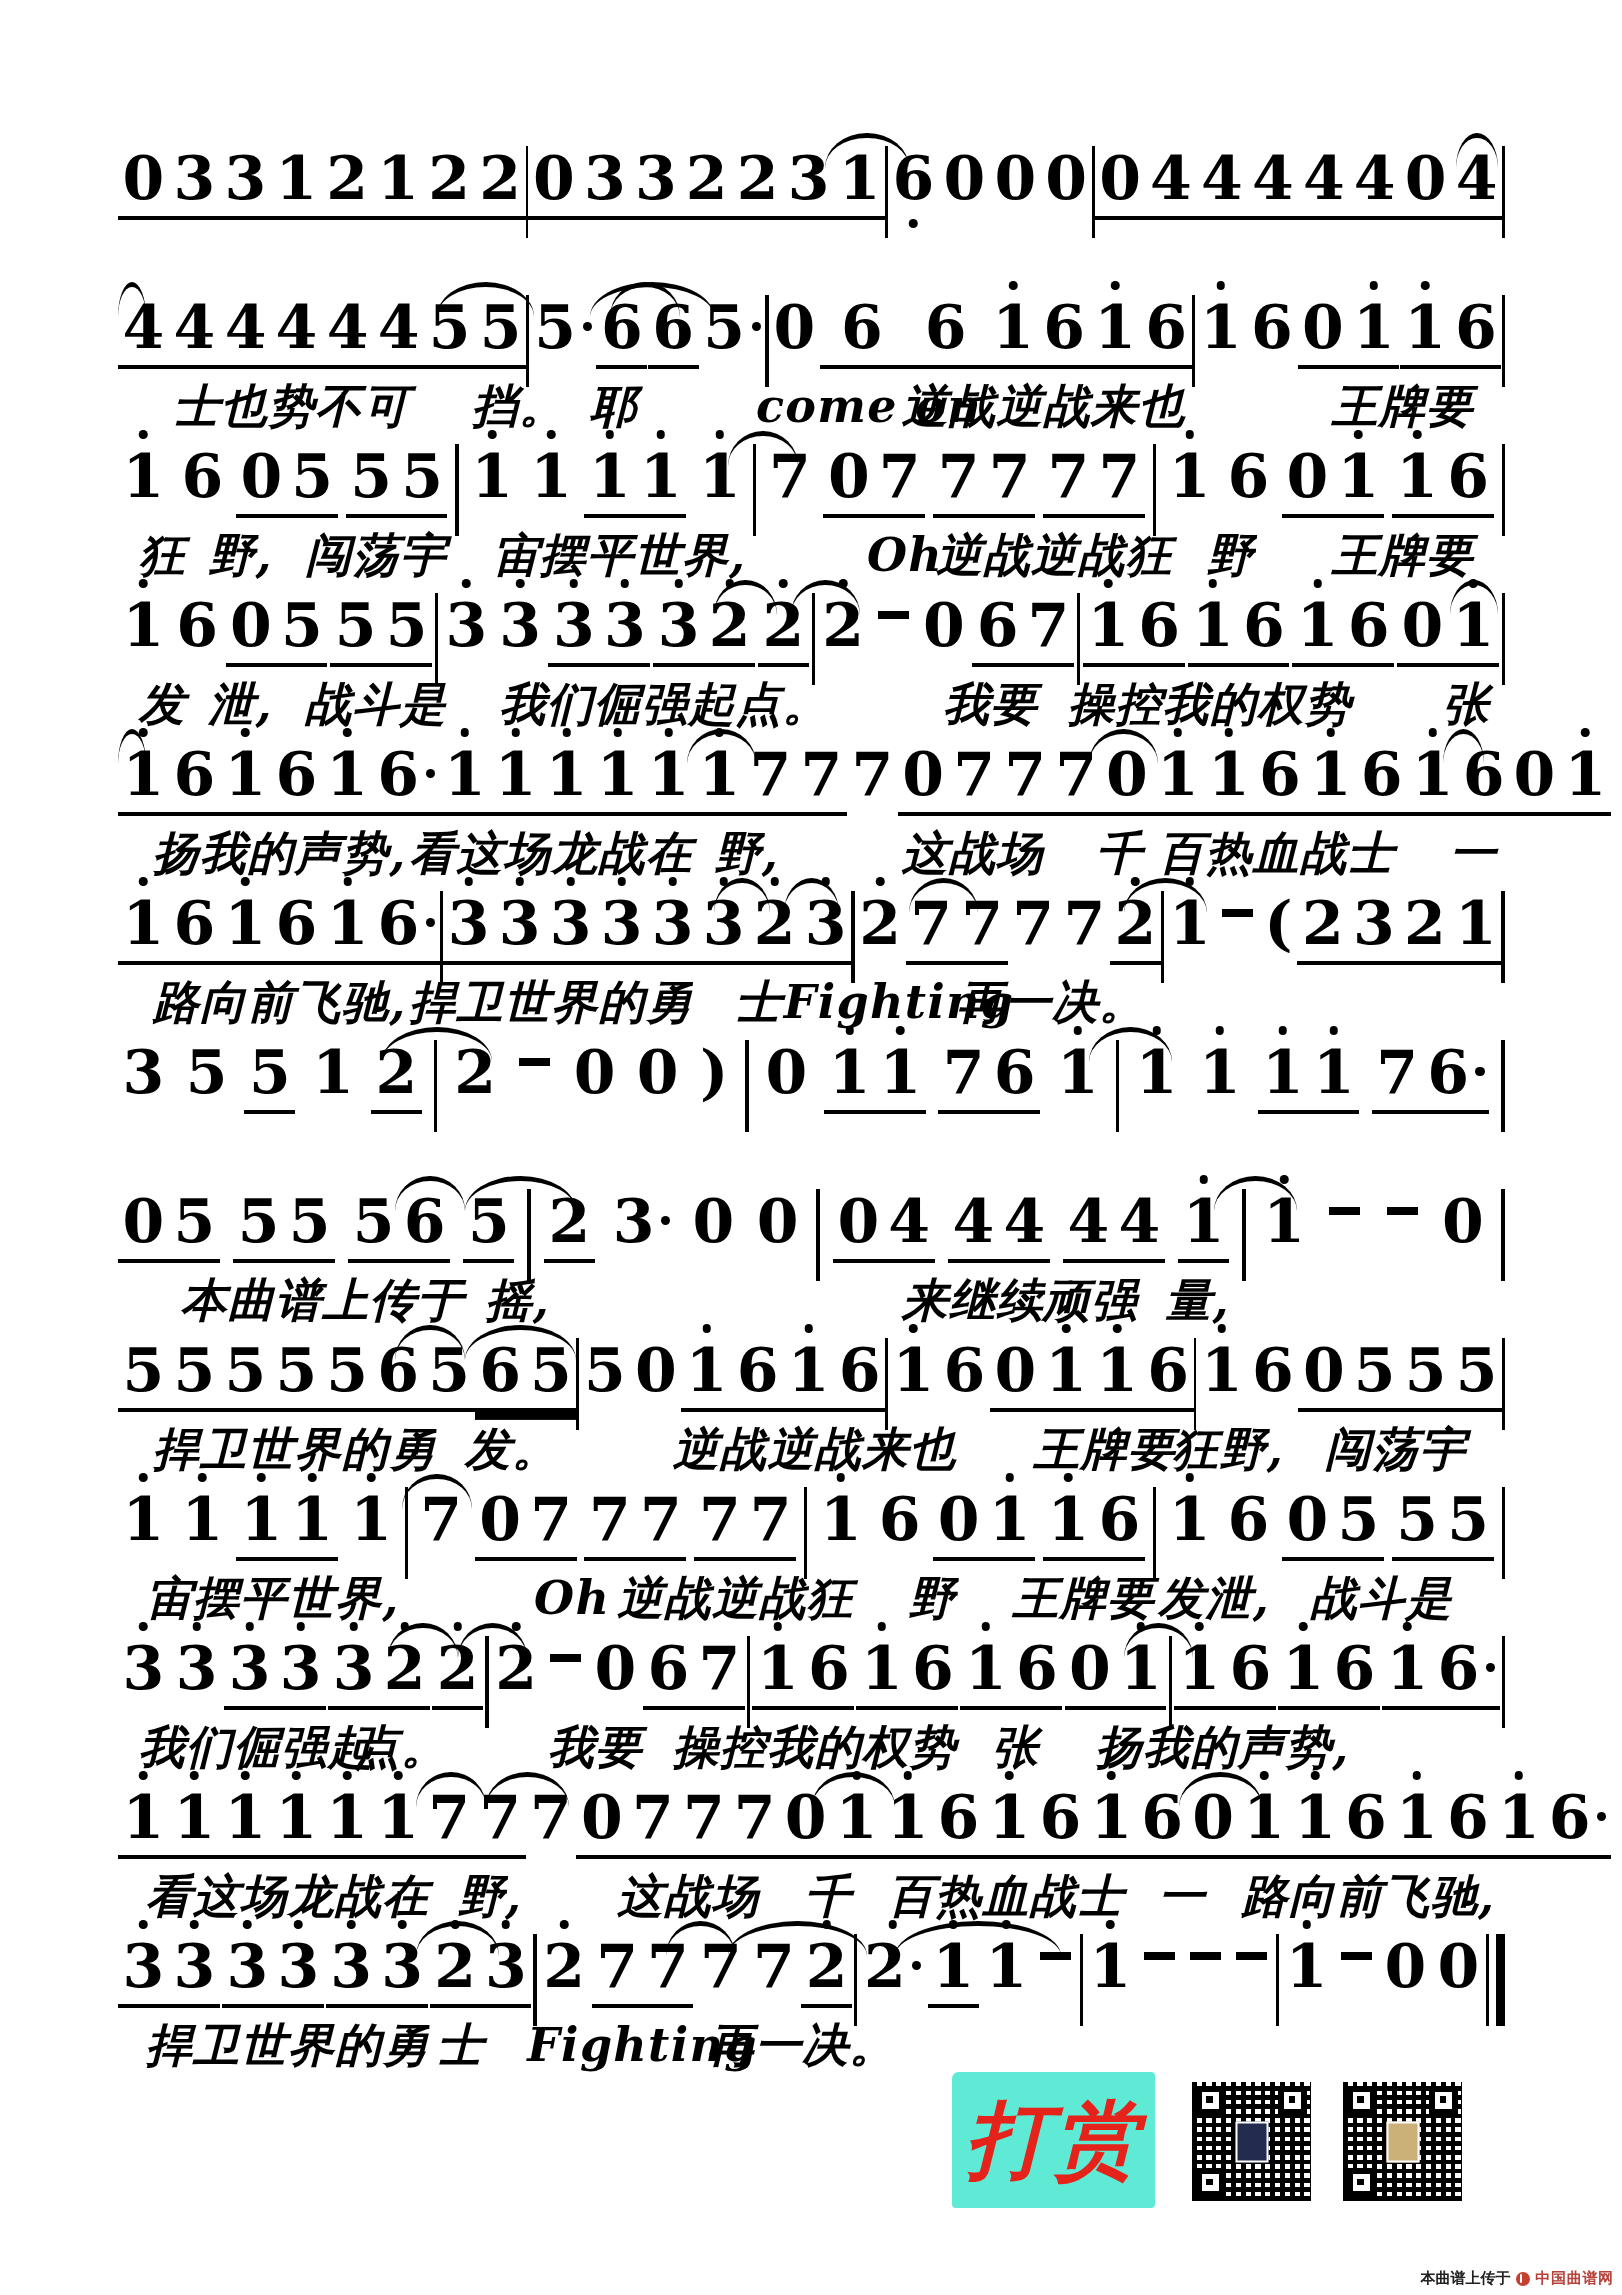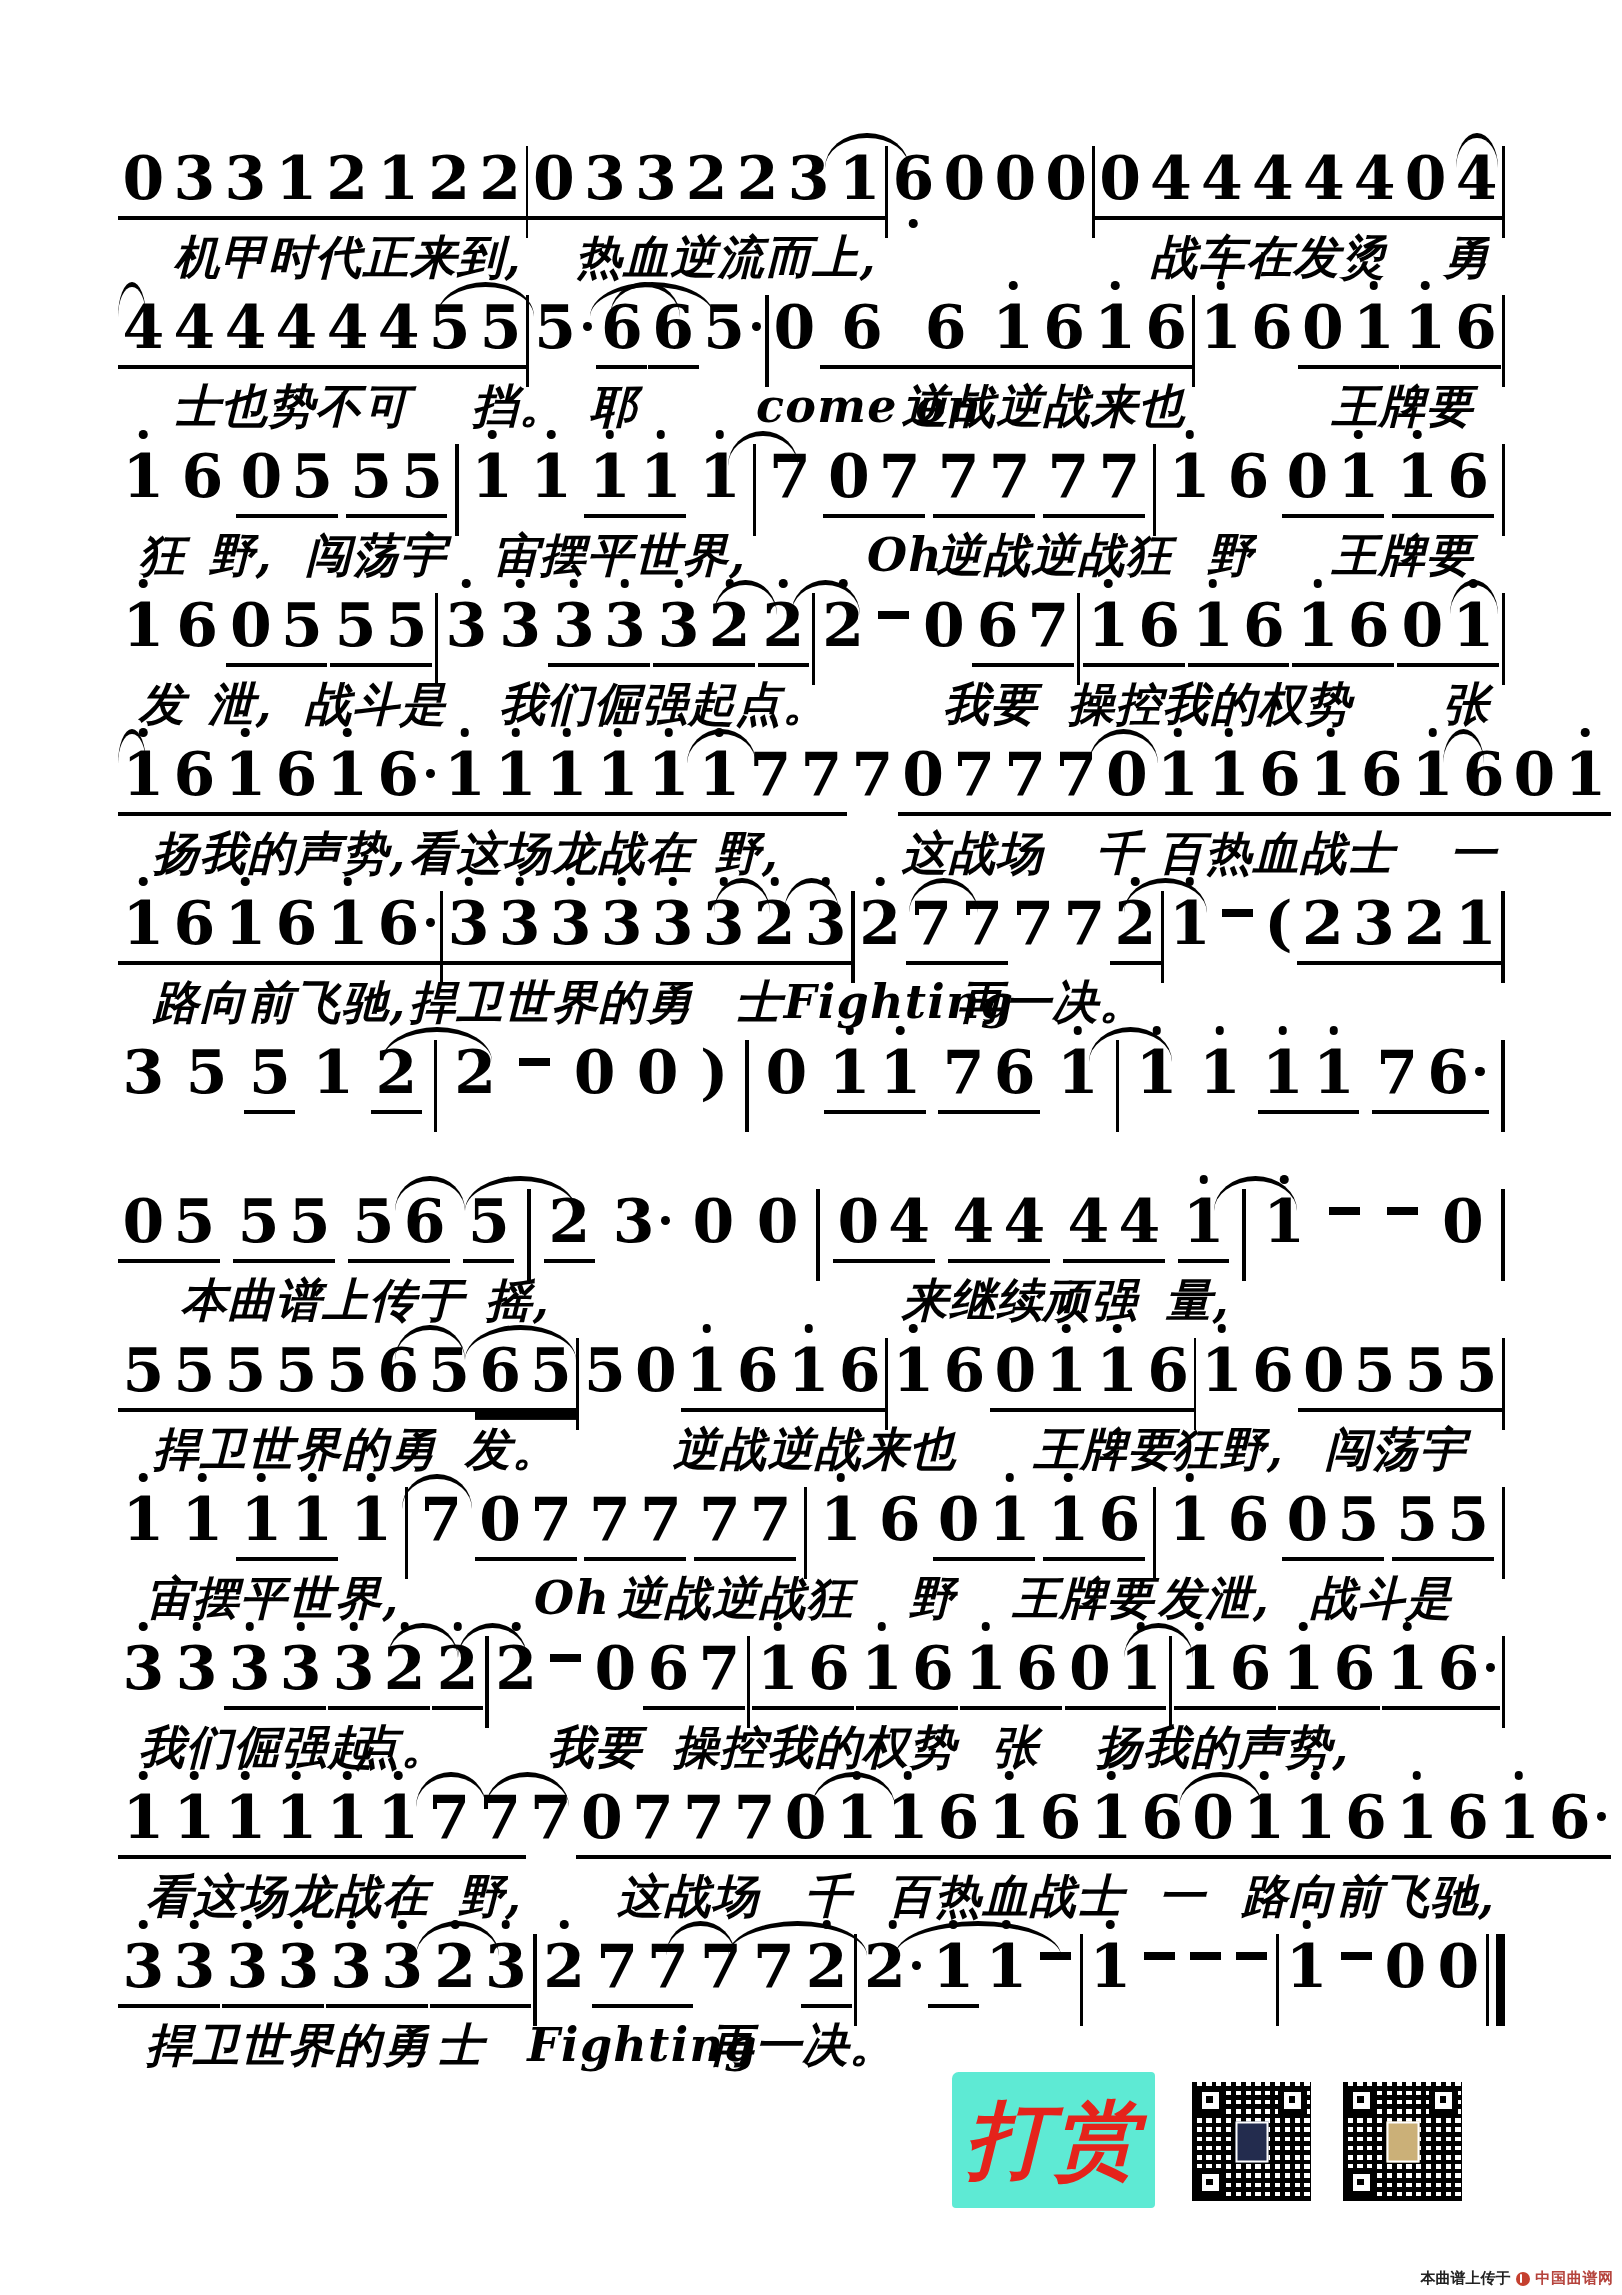--- a/index.html
+++ b/index.html
@@ -96,26 +96,20 @@
         <span class="unit"><span class="tok">0</span></span>
         <span class="unit"><span class="tok">0</span></span>
         <span class="bar"></span>
         <span class="unit u1"><span class="tok">0</span><span class="tok">4</span></span>
         <span class="unit u1"><span class="tok">4</span><span class="tok">4</span></span>
         <span class="unit u1"><span class="tok">4</span><span class="tok">4</span></span>
         <span class="unit u1"><span class="tok">0</span><span class="tok">4</span></span>
         <span class="bar"></span>
         <div class="arc" style="left: 51%; width: 6%;"></div>
         <div class="arc" style="left: 96.5%; width: 3%;"></div>
-      </div>
-      <div class="lyrics-row">
-        <span class="lyr-seg" style="left: 4%;">机甲时代正来到,</span>
-        <span class="lyr-seg" style="left: 33%;">热血逆流而上,</span>
-        <span class="lyr-seg" style="left: 74.5%;">战车在发烫</span>
-        <span class="lyr-seg" style="left: 95.5%;">勇</span>
       </div>
     </div>
     <div class="system">
       <div class="notes-row">
         <span class="unit u1"><span class="tok">4</span><span class="tok">4</span></span>
         <span class="unit u1"><span class="tok">4</span><span class="tok">4</span></span>
         <span class="unit u1"><span class="tok">4</span><span class="tok">4</span></span>
         <span class="unit u1"><span class="tok">5</span><span class="tok">5</span></span>
         <span class="bar"></span>
         <span class="unit"><span class="tok">5<span class="ad"></span></span></span>

